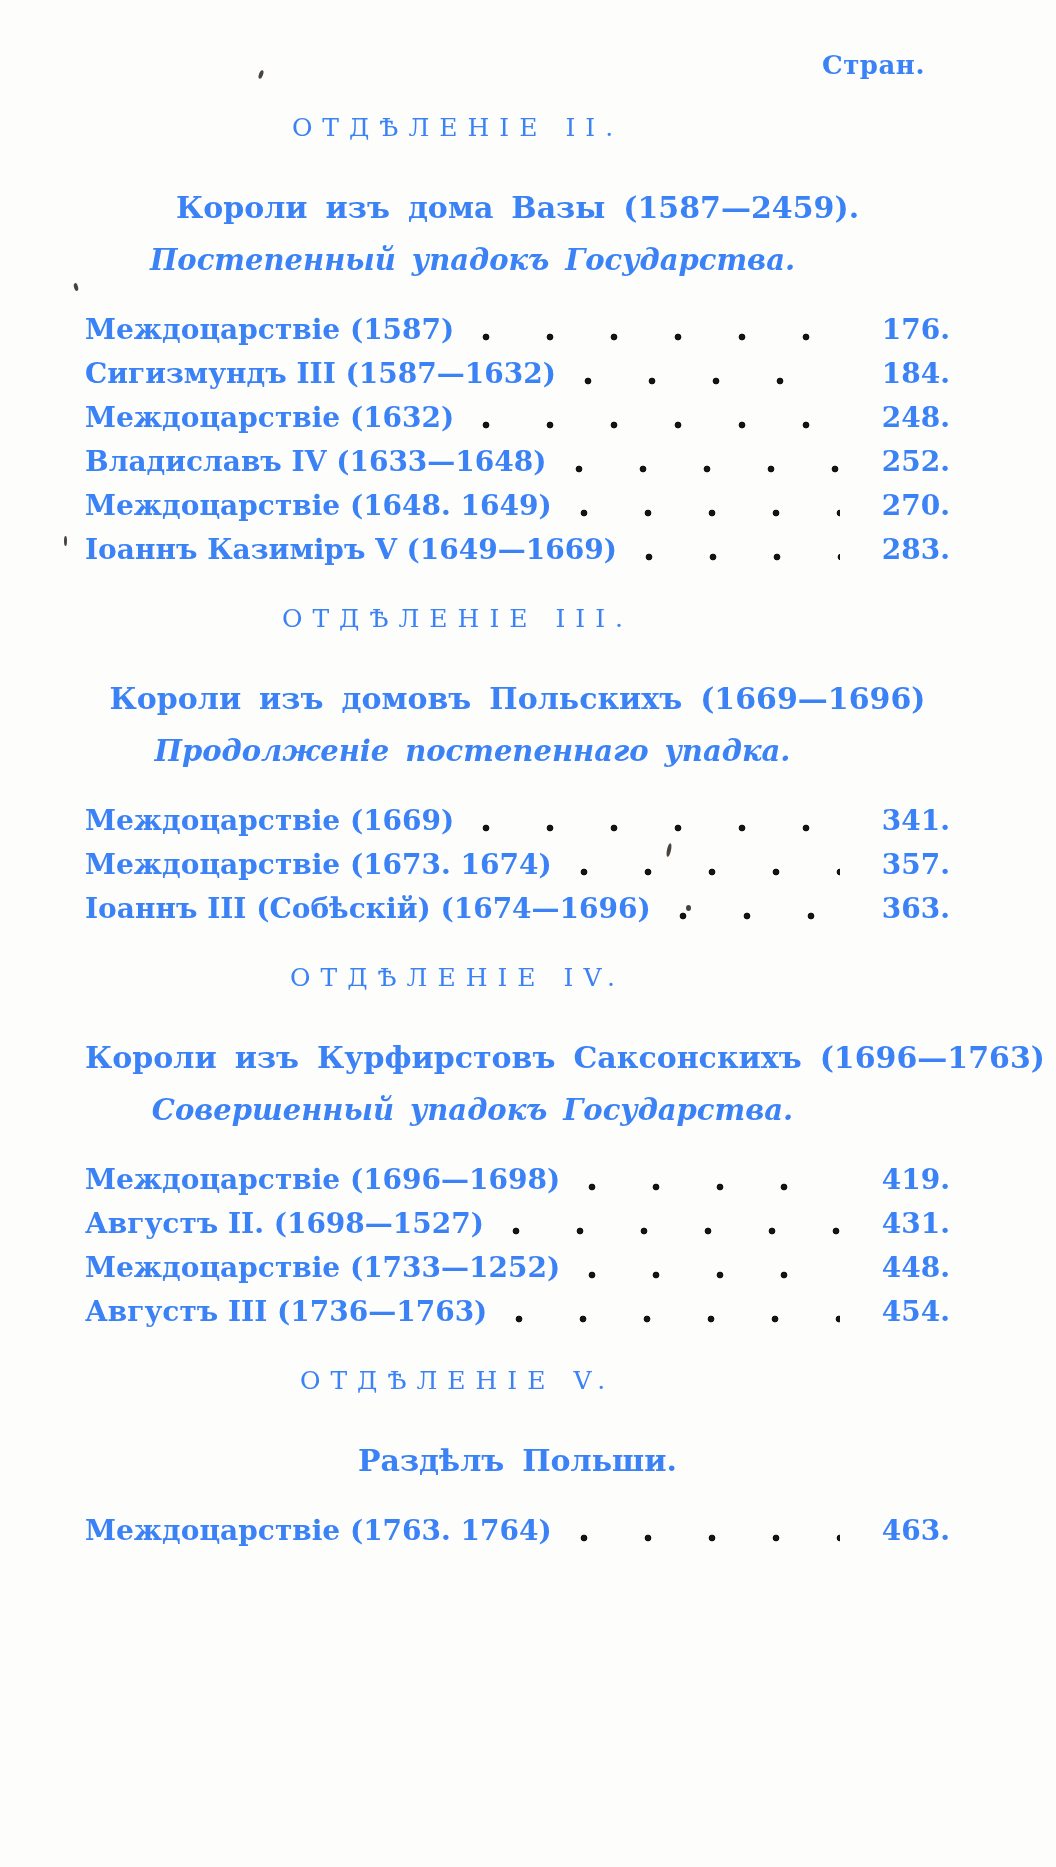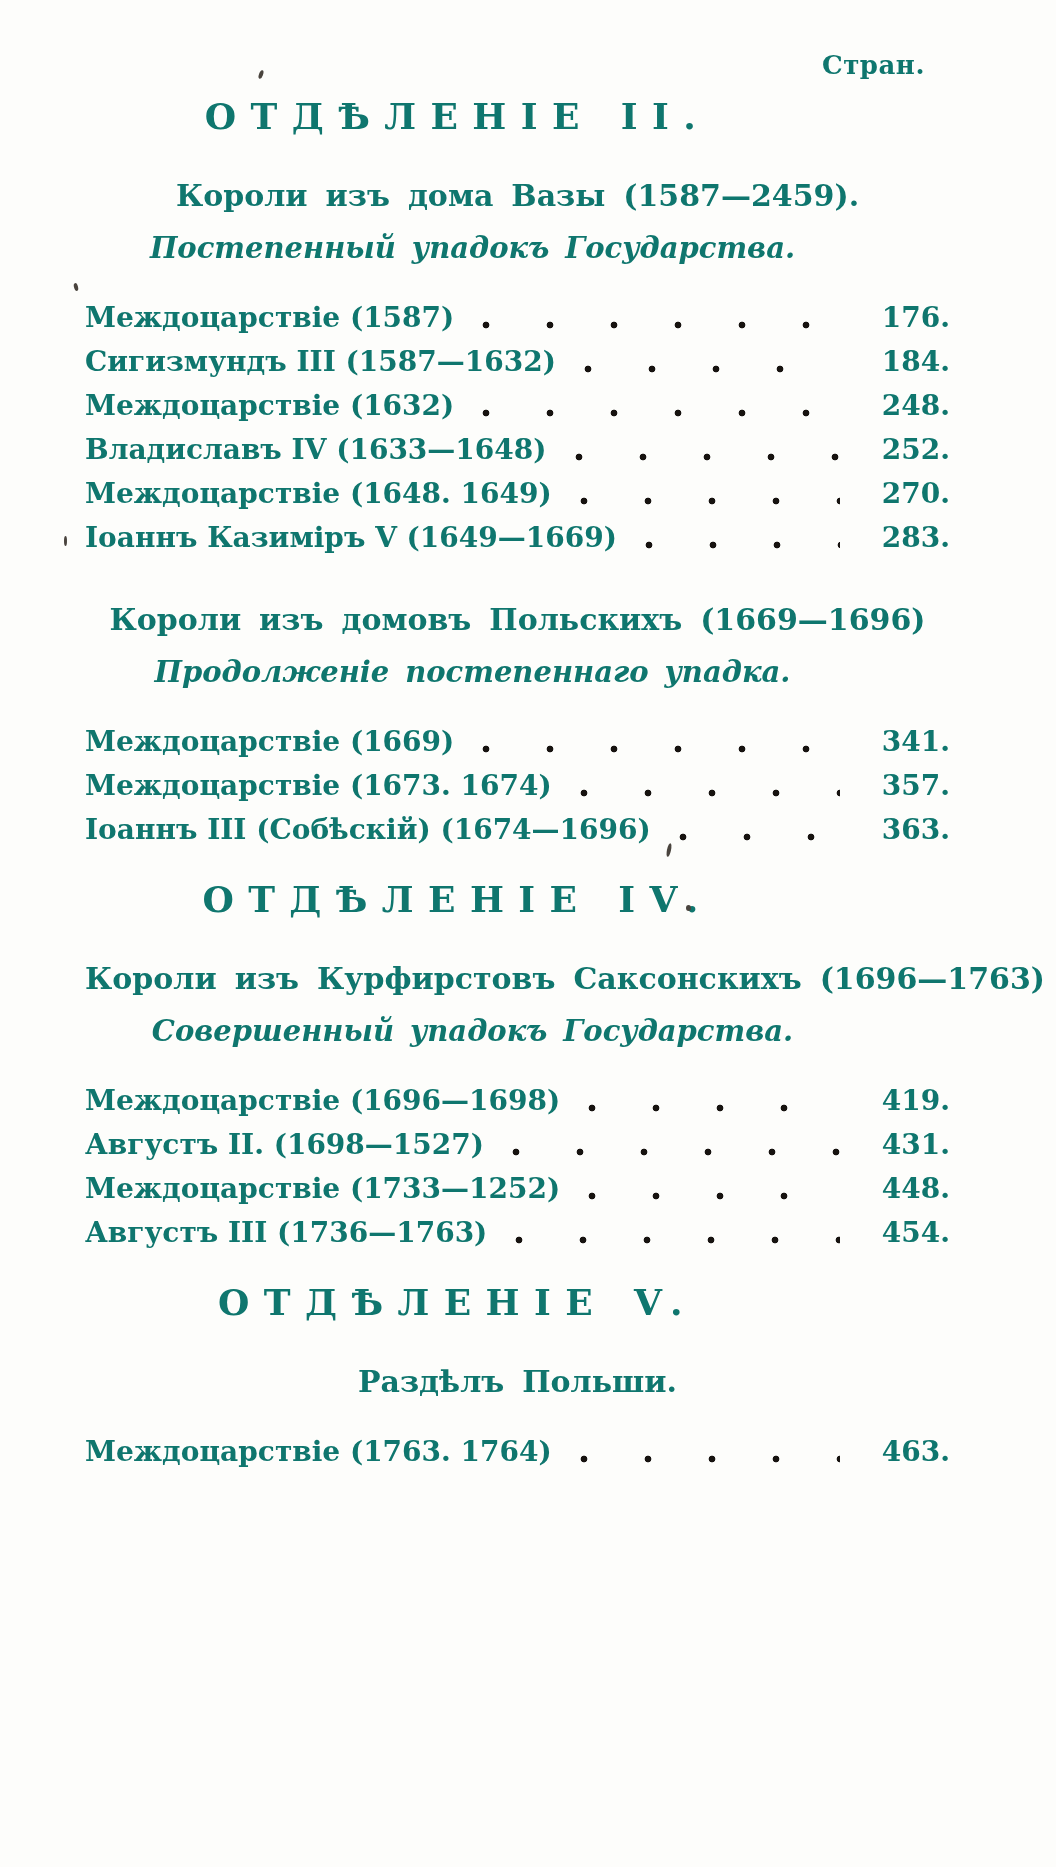--- a/index.html
+++ b/index.html
@@ -6,42 +6,42 @@
     margin: 0;
     padding: 0;
     background: #e8e8e6;
   }
   .page {
     position: relative;
     width: 1056px;
     height: 1867px;
     margin: 0 auto;
     background: #fdfdfb;
-    color: #0f766e;
+    color: #3b82f6;
     font-family: "DejaVu Serif", "Liberation Serif", serif;
     box-sizing: border-box;
     padding: 96px 106px 0 85px;
     overflow: hidden;
   }
   .running-head {
     position: absolute;
     top: 50px;
     right: 131px;
     font-size: 26px;
     font-weight: 700;
     letter-spacing: 0.02em;
   }
   .toc-section { margin-top: 27px; }
   .toc-section:first-child { margin-top: 0; }
   .section-heading {
-    margin: 0;
+    margin: 12px;
     padding-right: 120px;
     text-align: center;
-    font-size: 36px;
-    font-weight: 700;
+    font-size: 25px;
+    font-weight: 400;
     letter-spacing: 0.40em;
     line-height: 40px;
     white-space: nowrap;
   }
   .section-title {
     margin-top: 38px;
     text-align: center;
     font-size: 30px;
     font-weight: 700;
     word-spacing: 0.25em;
@@ -146,20 +146,21 @@
             <span class="entry-page">270.</span>
           </div>
           <div class="entry-row">
             <span class="entry-label">Іоаннъ Казиміръ V (1649—1669)</span>
             <span class="dot-leader"></span>
             <span class="entry-page">283.</span>
           </div>
         </div>
       </section>
       <section class="toc-section">
+        <h2 class="section-heading">ОТДѢЛЕНІЕ III.</h2>
         <div class="section-title">Короли изъ домовъ Польскихъ (1669—1696)</div>
         <div class="section-subtitle">Продолженіе постепеннаго упадка.</div>
         <div class="entries">
           <div class="entry-row">
             <span class="entry-label">Междоцарствіе (1669)</span>
             <span class="dot-leader"></span>
             <span class="entry-page">341.</span>
           </div>
           <div class="entry-row">
             <span class="entry-label">Междоцарствіе (1673. 1674)</span>

